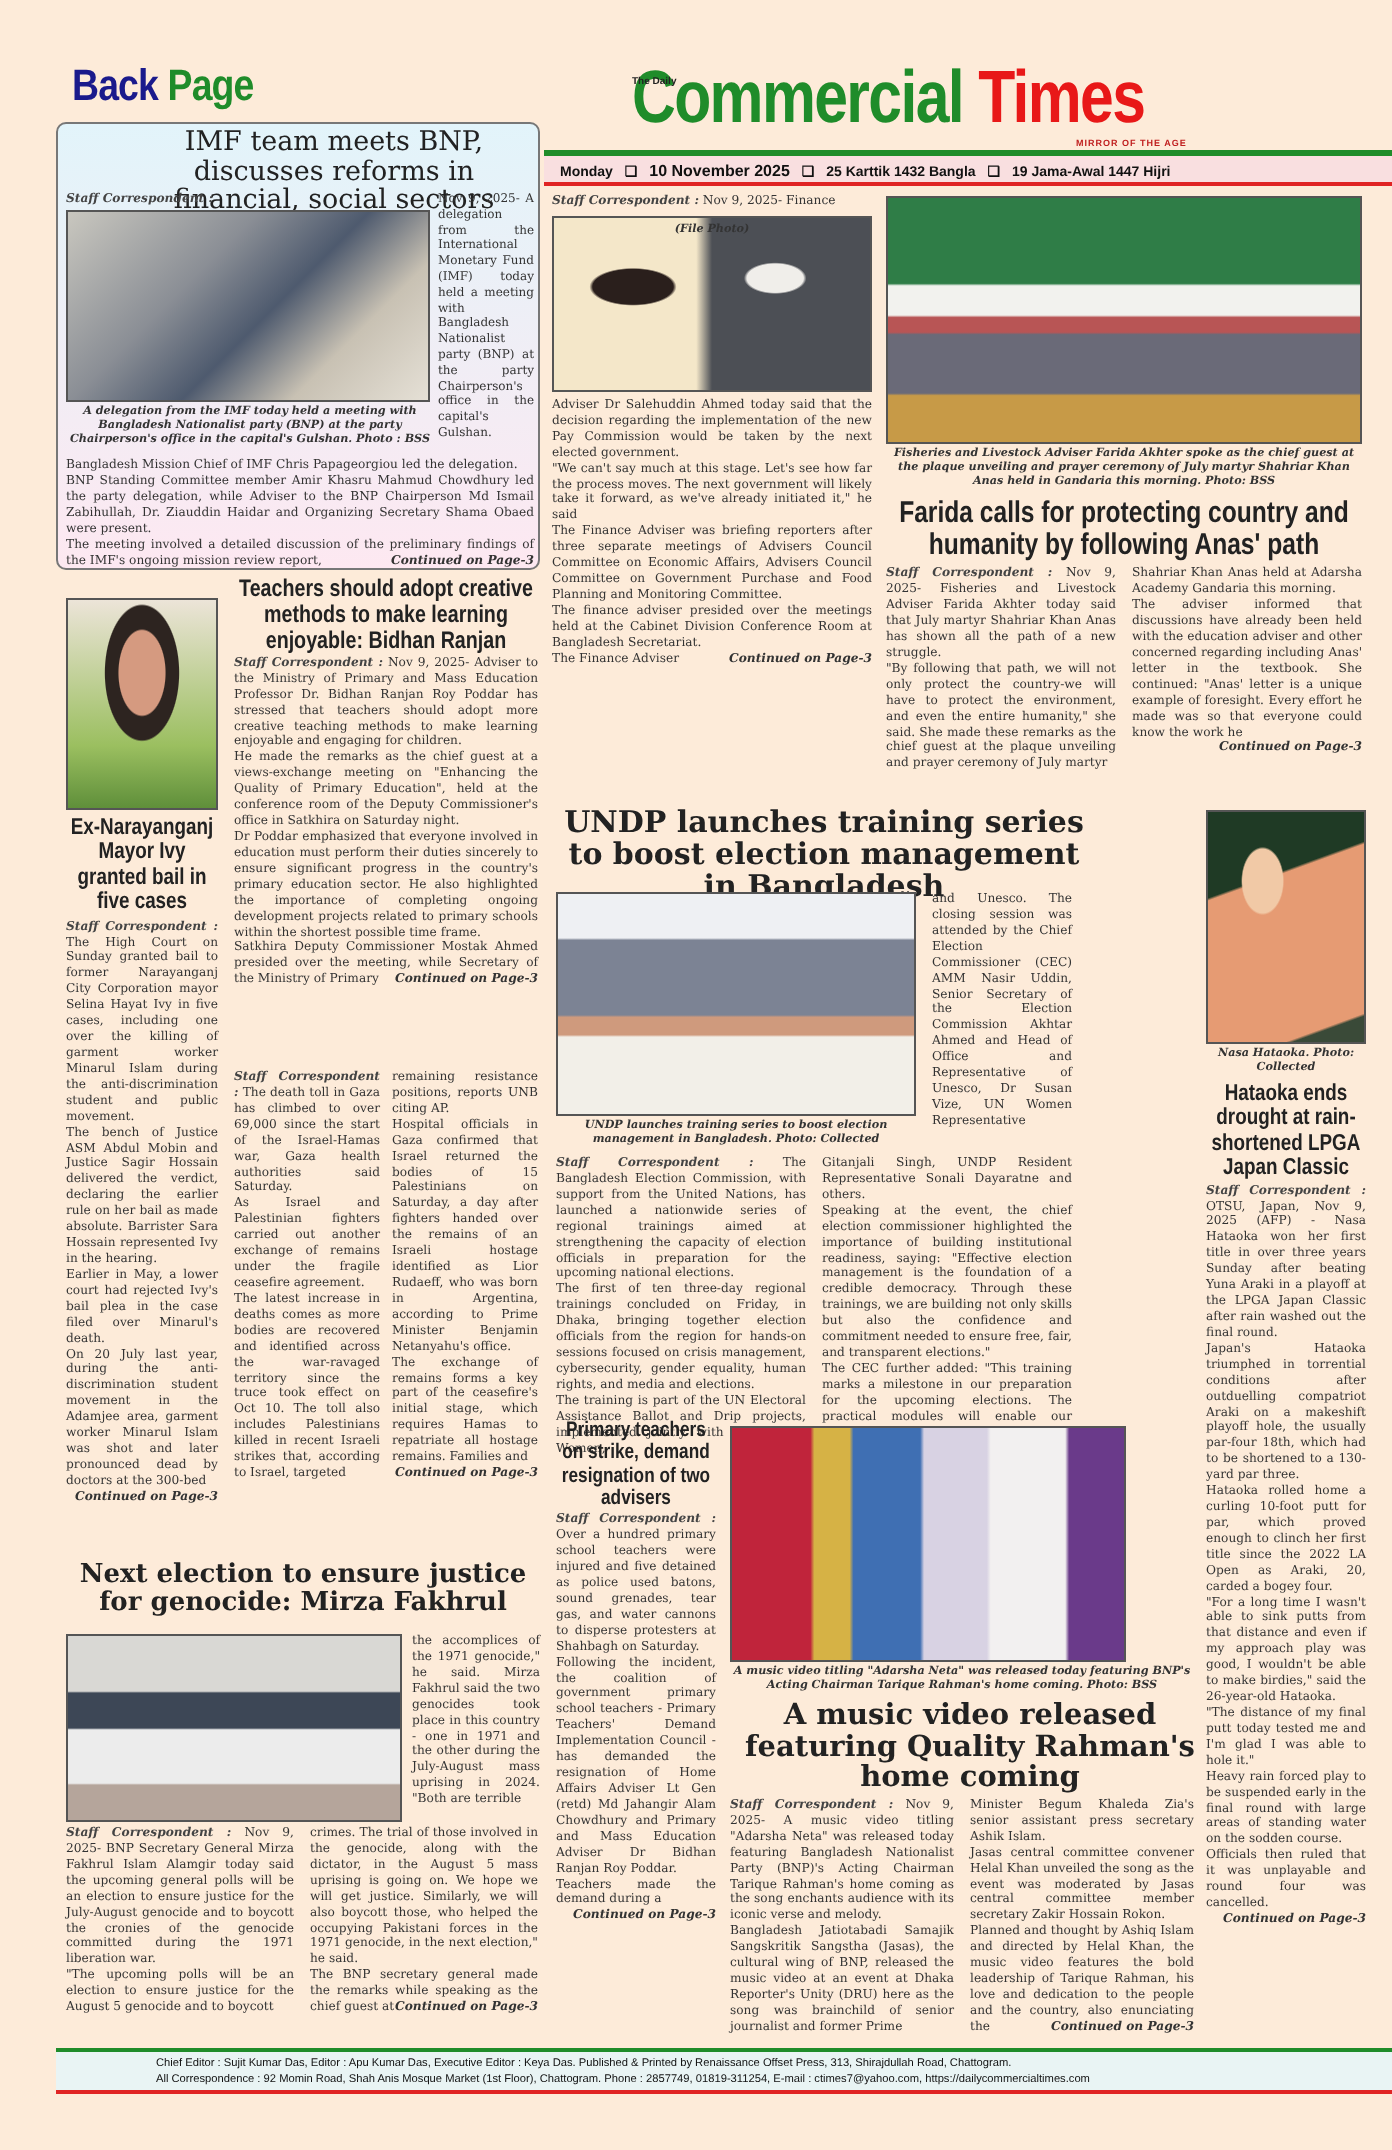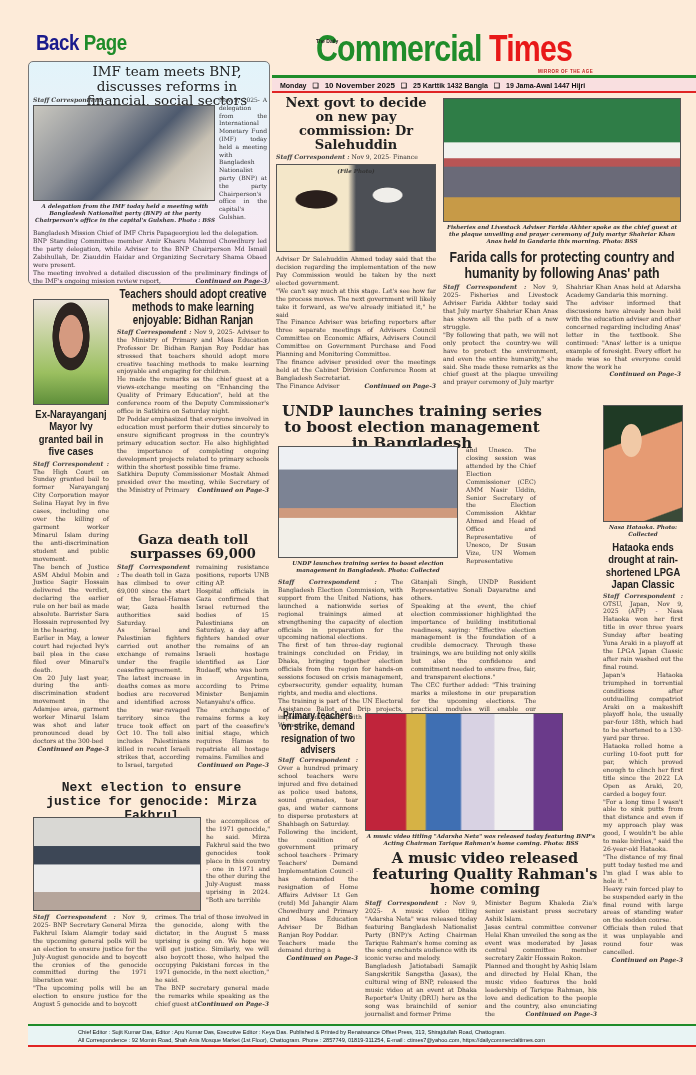--- a/index.html
+++ b/index.html
@@ -71,21 +71,20 @@
   <div class="txt" style="position:absolute;left:190px;top:34px;width:48px;font-size:6px;">Nov 9, 2025- A delegation from the International Monetary Fund (IMF) today held a meeting with Bangladesh Nationalist party (BNP) at the party Chairperson's office in the capital's Gulshan.</div>
   <div class="cap" style="position:absolute;left:4px;top:141px;width:184px;">A delegation from the IMF today held a meeting with Bangladesh Nationalist party (BNP) at the party Chairperson's office in the capital's Gulshan. Photo : BSS</div>
   <div class="txt" style="position:absolute;left:4px;top:167px;width:234px;">
     <p>Bangladesh Mission Chief of IMF Chris Papageorgiou led the delegation.</p>
     <p>BNP Standing Committee member Amir Khasru Mahmud Chowdhury led the party delegation, while Adviser to the BNP Chairperson Md Ismail Zabihullah, Dr. Ziauddin Haidar and Organizing Secretary Shama Obaed were present.</p>
     <p><span>The meeting involved a detailed discussion of the preliminary findings of the IMF's ongoing mission review report,</span> <span class="cont">Continued on Page-3</span></p>
   </div>
 </div>
 
 <div class="abs" style="left:276px;top:96px;width:160px;">
-  <h1 class="hl" style="font-size:13px;">Next govt to decide on new pay commission: Dr Salehuddin</h1>
   <div class="txt" style="margin-top:1px;"><span class="sc">Staff Correspondent :</span> <span>Nov 9, 2025- Finance</span></div>
   <div class="photo ph-saleh" style="height:88px;margin-top:3px;position:relative;">
     <div class="cap" style="position:absolute;top:3px;width:100%;">(File Photo)</div>
   </div>
   <div class="txt" style="margin-top:3px;">
     <p>Adviser Dr Salehuddin Ahmed today said that the decision regarding the implementation of the new Pay Commission would be taken by the next elected government.</p>
     <p>"We can't say much at this stage. Let's see how far the process moves. The next government will likely take it forward, as we've already initiated it," he said</p>
     <p>The Finance Adviser was briefing reporters after three separate meetings of Advisers Council Committee on Economic Affairs, Advisers Council Committee on Government Purchase and Food Planning and Monitoring Committee.</p>
     <p>The finance adviser presided over the meetings held at the Cabinet Division Conference Room at Bangladesh Secretariat.</p>
     <p><span>The Finance Adviser</span> <span class="cont">Continued on Page-3</span></p>
@@ -124,21 +123,20 @@
   <h2 class="hc" style="font-size:12px;width:180px;margin-left:-14px;">Teachers should adopt creative methods to make learning enjoyable: Bidhan Ranjan</h2>
   <div class="txt" style="margin-top:1px;">
     <p><span class="sc">Staff Correspondent :</span> <span>Nov 9, 2025- Adviser to the Ministry of Primary and Mass Education Professor Dr. Bidhan Ranjan Roy Poddar has stressed that teachers should adopt more creative teaching methods to make learning enjoyable and engaging for children.</span></p>
     <p>He made the remarks as the chief guest at a views-exchange meeting on "Enhancing the Quality of Primary Education", held at the conference room of the Deputy Commissioner's office in Satkhira on Saturday night.</p>
     <p>Dr Poddar emphasized that everyone involved in education must perform their duties sincerely to ensure significant progress in the country's primary education sector. He also highlighted the importance of completing ongoing development projects related to primary schools within the shortest possible time frame.</p>
     <p><span>Satkhira Deputy Commissioner Mostak Ahmed presided over the meeting, while Secretary of the Ministry of Primary</span> <span class="cont">Continued on Page-3</span></p>
   </div>
 </div>
 
 <div class="abs" style="left:117px;top:533px;width:152px;">
-  <h2 class="hl" style="font-size:13px;">Gaza death toll surpasses 69,000</h2>
   <div style="display:flex;gap:6px;margin-top:2px;">
     <div class="txt" style="width:73px;">
       <p><span class="sc">Staff Correspondent :</span> <span>The death toll in Gaza has climbed to over 69,000 since the start of the Israel-Hamas war, Gaza health authorities said Saturday.</span></p>
       <p>As Israel and Palestinian fighters carried out another exchange of remains under the fragile ceasefire agreement.</p>
       <p>The latest increase in deaths comes as more bodies are recovered and identified across the war-ravaged territory since the truce took effect on Oct 10. The toll also includes Palestinians killed in recent Israeli strikes that, according to Israel, targeted</p>
     </div>
     <div class="txt" style="width:73px;">
       <p>remaining resistance positions, reports UNB citing AP.</p>
       <p>Hospital officials in Gaza confirmed that Israel returned the bodies of 15 Palestinians on Saturday, a day after fighters handed over the remains of an Israeli hostage identified as Lior Rudaeff, who was born in Argentina, according to Prime Minister Benjamin Netanyahu's office.</p>
       <p><span>The exchange of remains forms a key part of the ceasefire's initial stage, which requires Hamas to repatriate all hostage remains. Families and</span> <span class="cont">Continued on Page-3</span></p>
@@ -202,21 +200,21 @@
     </div>
     <div class="txt" style="width:112px;">
       <p>Minister Begum Khaleda Zia's senior assistant press secretary Ashik Islam.</p>
       <p>Jasas central committee convener Helal Khan unveiled the song as the event was moderated by Jasas central committee member secretary Zakir Hossain Rokon.</p>
       <p><span>Planned and thought by Ashiq Islam and directed by Helal Khan, the music video features the bold leadership of Tarique Rahman, his love and dedication to the people and the country, also enunciating the</span> <span class="cont">Continued on Page-3</span></p>
     </div>
   </div>
 </div>
 
 <div class="abs" style="left:33px;top:781px;width:237px;">
-  <h1 class="hl" style="font-size:13px;font-family:Liberation Mono, monospace;">Next election to ensure justice for genocide: Mirza Fakhrul</h1>
+  <h1 class="hl" style="font-size:13px;">Next election to ensure justice for genocide: Mirza Fakhrul</h1>
   <div class="photo ph-fakhrul" style="position:absolute;left:0;top:36px;width:168px;height:94px;"></div>
   <div class="txt" style="position:absolute;left:173px;top:36px;width:64px;">the accomplices of the 1971 genocide," he said. Mirza Fakhrul said the two genocides took place in this country - one in 1971 and the other during the July-August mass uprising in 2024. "Both are terrible</div>
   <div style="position:absolute;left:0;top:132px;width:237px;display:flex;gap:8px;">
     <div class="txt" style="width:114px;">
       <p><span class="sc">Staff Correspondent :</span> <span>Nov 9, 2025- BNP Secretary General Mirza Fakhrul Islam Alamgir today said the upcoming general polls will be an election to ensure justice for the July-August genocide and to boycott the cronies of the genocide committed during the 1971 liberation war.</span></p>
       <p>"The upcoming polls will be an election to ensure justice for the August 5 genocide and to boycott</p>
     </div>
     <div class="txt" style="width:114px;">
       <p>crimes. The trial of those involved in the genocide, along with the dictator, in the August 5 mass uprising is going on. We hope we will get justice. Similarly, we will also boycott those, who helped the occupying Pakistani forces in the 1971 genocide, in the next election," he said.</p>
       <p><span>The BNP secretary general made the remarks while speaking as the chief guest at</span> <span class="cont">Continued on Page-3</span></p>

